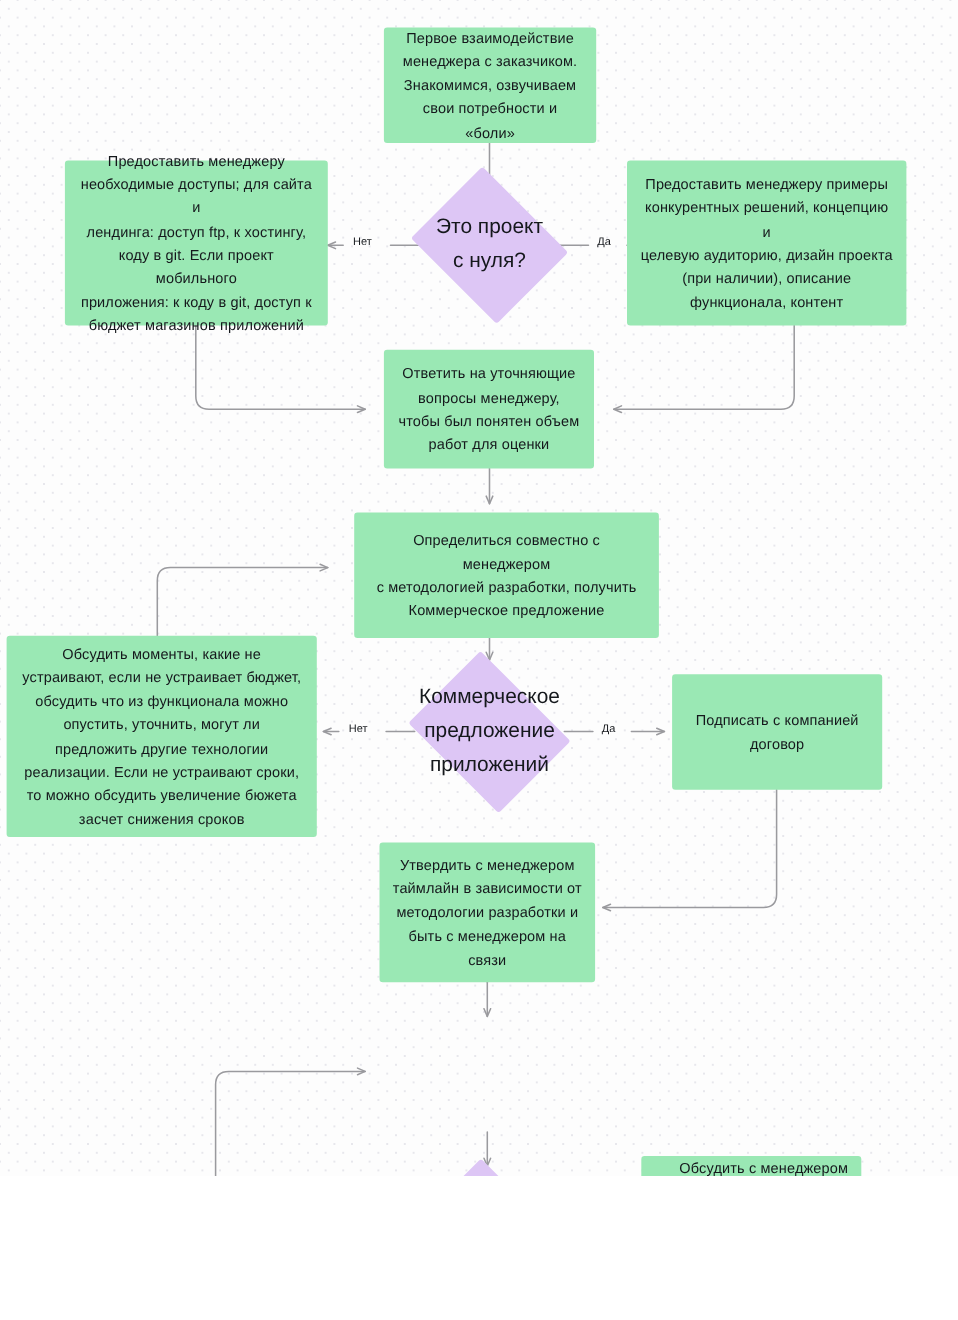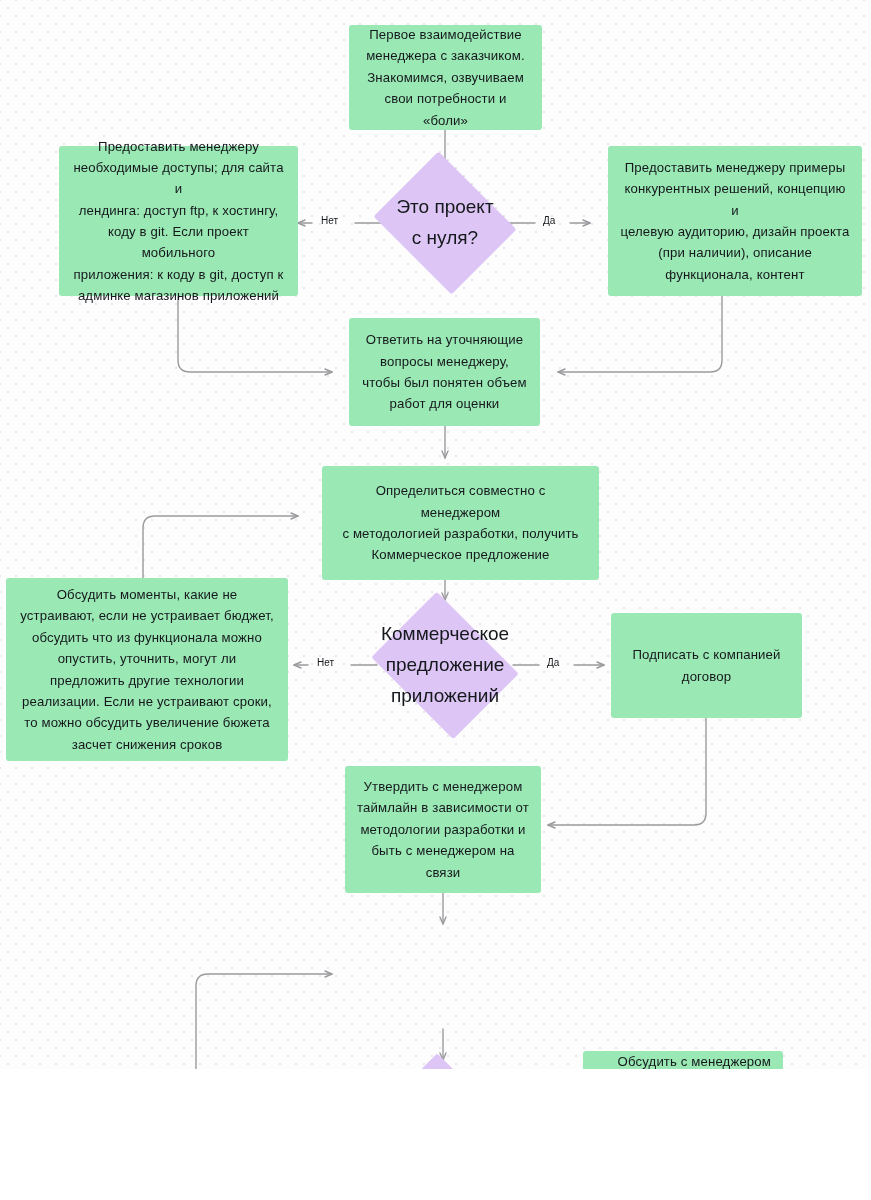--- a/index.html
+++ b/index.html
@@ -142,24 +142,24 @@
     <div class="txt">Это проект
 с нуля?</div>
   </div>
 
   <div class="node proc" style="left:59px; top:146px; width:239px; height:150px;">
     <div class="txt">Предоставить менеджеру
 необходимые доступы;  для сайта и
 лендинга: доступ ftp, к хостингу,
 коду в git. Если проект мобильного
 приложения: к коду в git, доступ к
-админке магазинов приложений</div>
-  </div>
-
-  <div class="node proc" style="left:608px; top:146px; width:254px; height:150px;">
+бюджет магазинов приложений</div>
+  </div>
+
+  <div class="node proc" style="left:570px; top:146px; width:254px; height:150px;">
     <div class="txt">Предоставить менеджеру  примеры
 конкурентных решений, концепцию и
 целевую аудиторию, дизайн проекта
 (при наличии), описание
 функционала, контент</div>
   </div>
 
   <div class="node proc" style="left:349px; top:318px; width:191px; height:108px;">
     <div class="txt">Ответить на уточняющие
 вопросы менеджеру,

